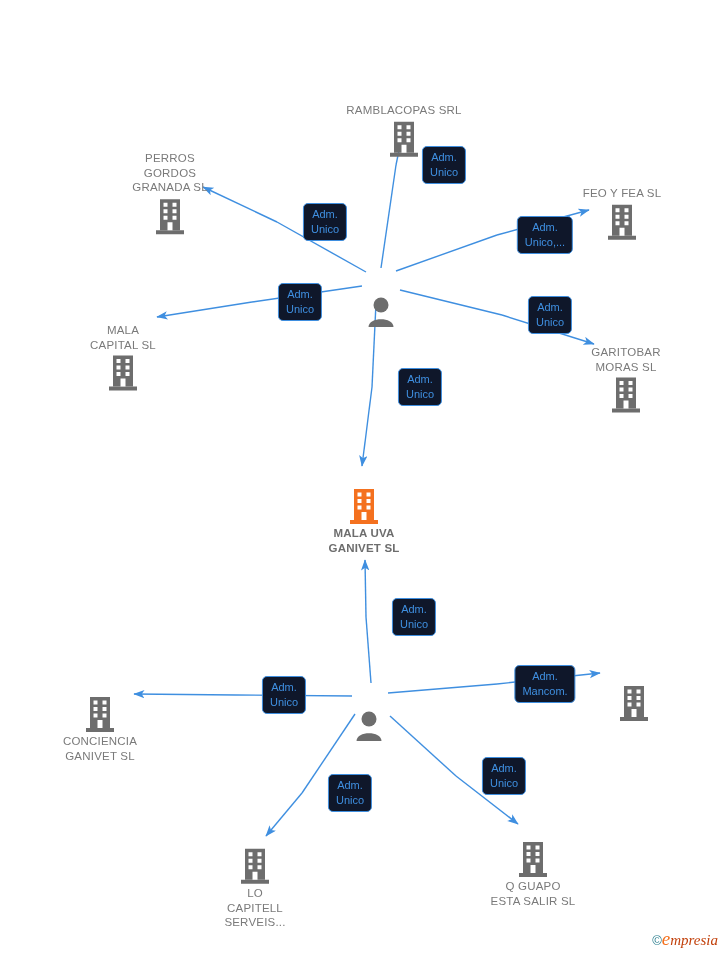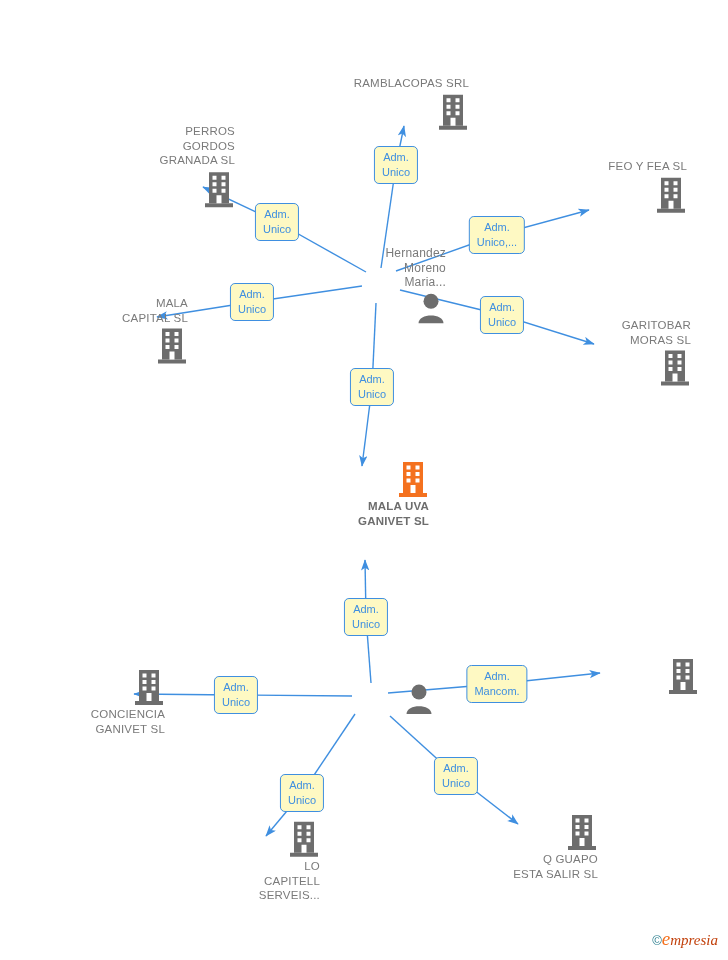--- a/index.html
+++ b/index.html
@@ -20,23 +20,24 @@
   #edges {
     position: absolute;
     left: 0;
     top: 0;
     width: 728px;
     height: 960px;
   }
   .node {
     position: absolute;
     transform: translate(-50%, -50%);
-    text-align: right;
+    text-align: center;
     width: 130px;
     pointer-events: auto;
+    margin-top: 27px;
   }
   .node .glyph {
     display: block;
     line-height: 0;
   }
   .node .caption {
     font-size: 11.5px;
     line-height: 14.5px;
     color: #7a7a7a;
     letter-spacing: 0.2px;
@@ -53,28 +54,29 @@
   }
   .node.caption-above .caption {
     margin-top: 0;
     margin-bottom: 2px;
   }
   .edge-label {
     position: absolute;
     transform: translate(-50%, -50%);
     border: 1.3px solid #3f8fe0;
     border-radius: 5px;
-    background: #fef9c3;
+    background: #0f172a;
     color: #3f8fe0;
     font-size: 11px;
     line-height: 15px;
     padding: 3px 7px;
     text-align: center;
     white-space: pre-line;
     box-sizing: border-box;
+    margin-left: 48px;
   }
   .watermark {
     position: absolute;
     right: 10px;
     bottom: 10px;
     font-size: 15px;
     color: #2b7f8f;
     font-family: "Liberation Serif", serif;
     white-space: nowrap;
   }
@@ -222,23 +224,20 @@
             <rect x="9.5" y="5.5" width="4" height="4" fill="#ffffff"></rect>
             <rect x="18.5" y="5.5" width="4" height="4" fill="#ffffff"></rect>
             <rect x="9.5" y="12" width="4" height="4" fill="#ffffff"></rect>
             <rect x="18.5" y="12" width="4" height="4" fill="#ffffff"></rect>
             <rect x="9.5" y="18.5" width="4" height="4" fill="#ffffff"></rect>
             <rect x="18.5" y="18.5" width="4" height="4" fill="#ffffff"></rect>
             <rect x="13.5" y="25" width="5" height="8" fill="#ffffff"></rect>
           </svg></span>
       </div>
       <div class="node person caption-above" style="left: 381px; top: 285px;">
-        <div class="caption">Hernandez
-Moreno
-Maria...</div>
         <span class="glyph"><svg width="30" height="32" viewBox="0 0 30 32" aria-hidden="true">
             <circle cx="15" cy="9" r="7.5" fill="#6d6d6d"></circle>
             <path d="M2.5 31 C2.5 20.5 27.5 20.5 27.5 31 Z" fill="#6d6d6d"></path>
           </svg></span>
       </div>
       <div class="node company center" style="left: 364px; top: 494px;">
         <span class="glyph"><svg width="32" height="38" viewBox="0 0 32 38" aria-hidden="true">
             <rect x="6" y="2" width="20" height="31" fill="#f4711f"></rect>
             <rect x="2" y="33" width="28" height="4" fill="#f4711f"></rect>
             <rect x="9.5" y="5.5" width="4" height="4" fill="#ffffff"></rect>

